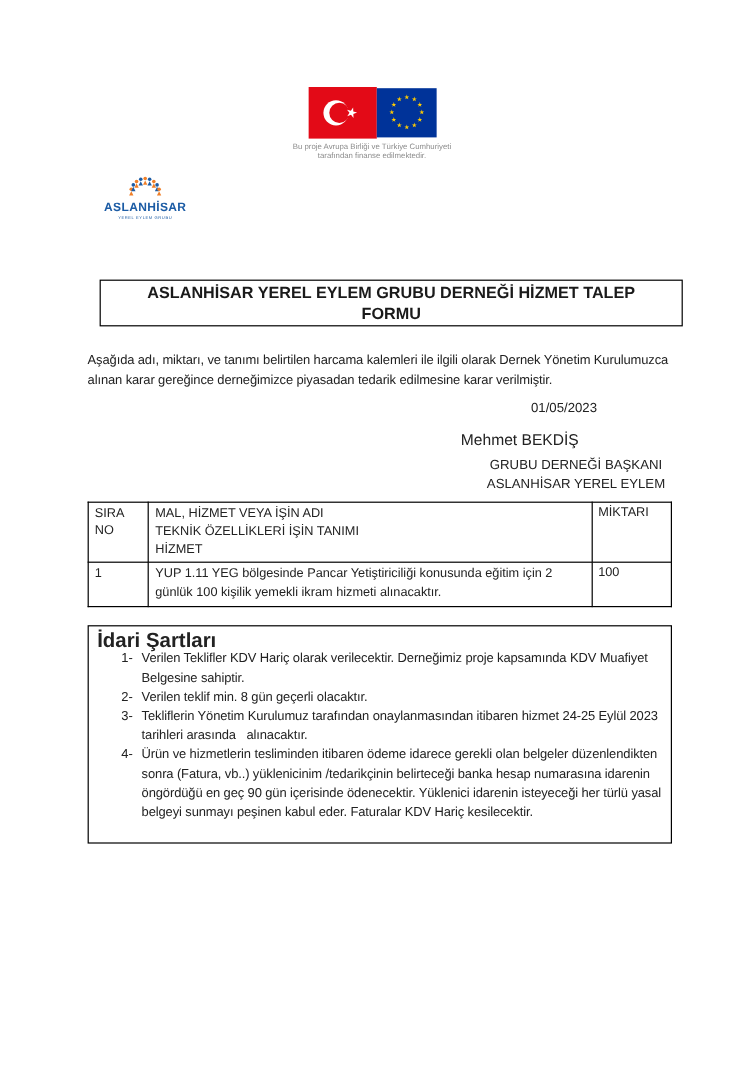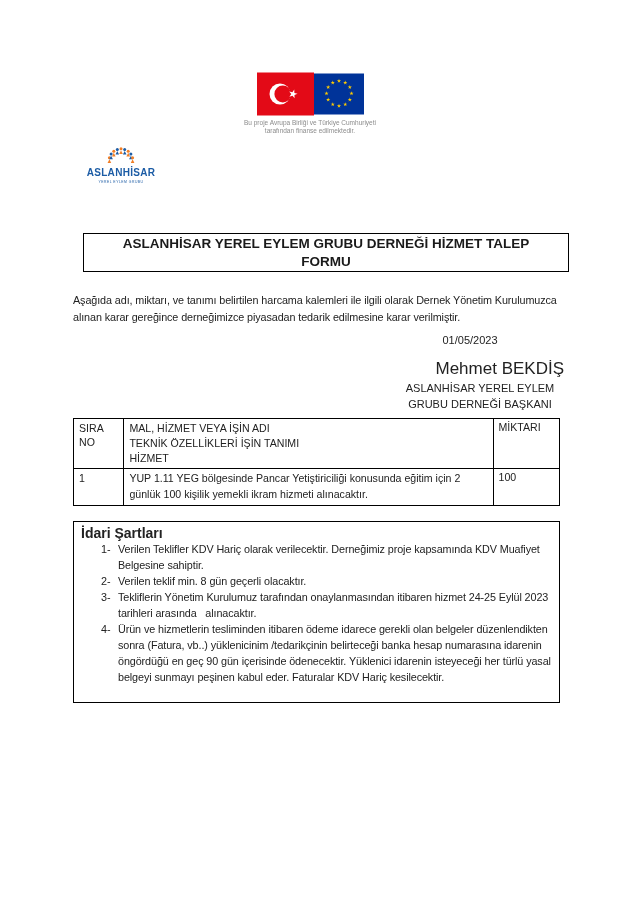--- a/index.html
+++ b/index.html
@@ -20,42 +20,42 @@
     position:absolute; left:73px; top:233px; width:484px; height:37px;
     border:1.6px solid #000; display:flex; flex-direction:column;
     align-items:center; justify-content:center; text-align:center;
     font-weight:bold; font-size:13.5px; line-height:18px; color:#1a1a1a;margin-left:10px;
   }
   .intro {
     position:absolute; left:73px; top:292px; width:497px;
     font-size:10.8px; line-height:16.5px; letter-spacing:-0.1px; color:#222;
   }
   .sig-date  { position:absolute; left:380px; top:334px; width:180px; text-align:center; font-size:11px; color:#222; }
-  .sig-name  { position:absolute; left:384px; top:359px; width:180px; text-align:right; font-size:17px; color:#222; }
+  .sig-name  { position:absolute; left:384px; top:359px; width:180px; text-align:left; font-size:13px; color:#222; }
   .sig-title { position:absolute; left:394px; top:380px; width:172px; text-align:center; font-size:11px; line-height:16px; color:#222; }
   
   table.req {
     position:absolute; left:73px; top:418px; width:487px;
     border-collapse:collapse; font-size:10.6px; color:#222;
   }
   table.req td { border:1.3px solid #000; vertical-align:top; padding:2px 5px;margin-top:24px; }
   td.c-no   { width:40px; line-height:14px; }
   td.c-desc { width:370px; }
   td.c-qty  { width:56px; }
   .hdr-center { text-align:left; line-height:15px; }
   .desc-line  { line-height:15.5px; }
   .hdr-row td { height:41px; }
   .data-row td { height:32px; }
   
   .terms-box {
     position:absolute; left:73px; top:521px; width:487px; height:182px;
     border:1.6px solid #000; box-sizing:border-box; padding:4px 7px;
     font-size:10.8px; color:#222;
   }
-  .terms-heading { font-weight:bold; font-size:14px; line-height:15px; }
+  .terms-heading { font-weight:bold; font-size:17px; line-height:15px; }
   .term { display:flex; }
   .term-num { margin-left:20px; width:17px; flex-shrink:0; line-height:16px; }
   .term-text { flex:1; line-height:16px; letter-spacing:-0.1px; white-space:pre-wrap; }
 </style>
 </head>
 <body>
 
 <div id="page">
 
   <div class="flags">
@@ -137,22 +137,22 @@
   <div class="title-box">
     <div>ASLANHİSAR YEREL EYLEM GRUBU DERNEĞİ HİZMET TALEP</div>
     <div>FORMU</div>
   </div>
 
   <div class="intro">Aşağıda adı, miktarı, ve tanımı belirtilen harcama kalemleri ile ilgili olarak Dernek Yönetim Kurulumuzca alınan karar gereğince derneğimizce piyasadan tedarik edilmesine karar verilmiştir.</div>
 
   <div class="sig-date">01/05/2023</div>
   <div class="sig-name">Mehmet BEKDİŞ</div>
   <div class="sig-title">
+    <div>GRUBU DERNEĞİ BAŞKANI</div>
     <div>ASLANHİSAR YEREL EYLEM</div>
-    <div>GRUBU DERNEĞİ BAŞKANI</div>
   </div>
 
   <table class="req">
     <tbody>
       <tr class="hdr-row">
         <td class="c-no">
           <div>SIRA</div>
           <div>NO</div>
         </td>
         <td class="c-desc hdr-center">

